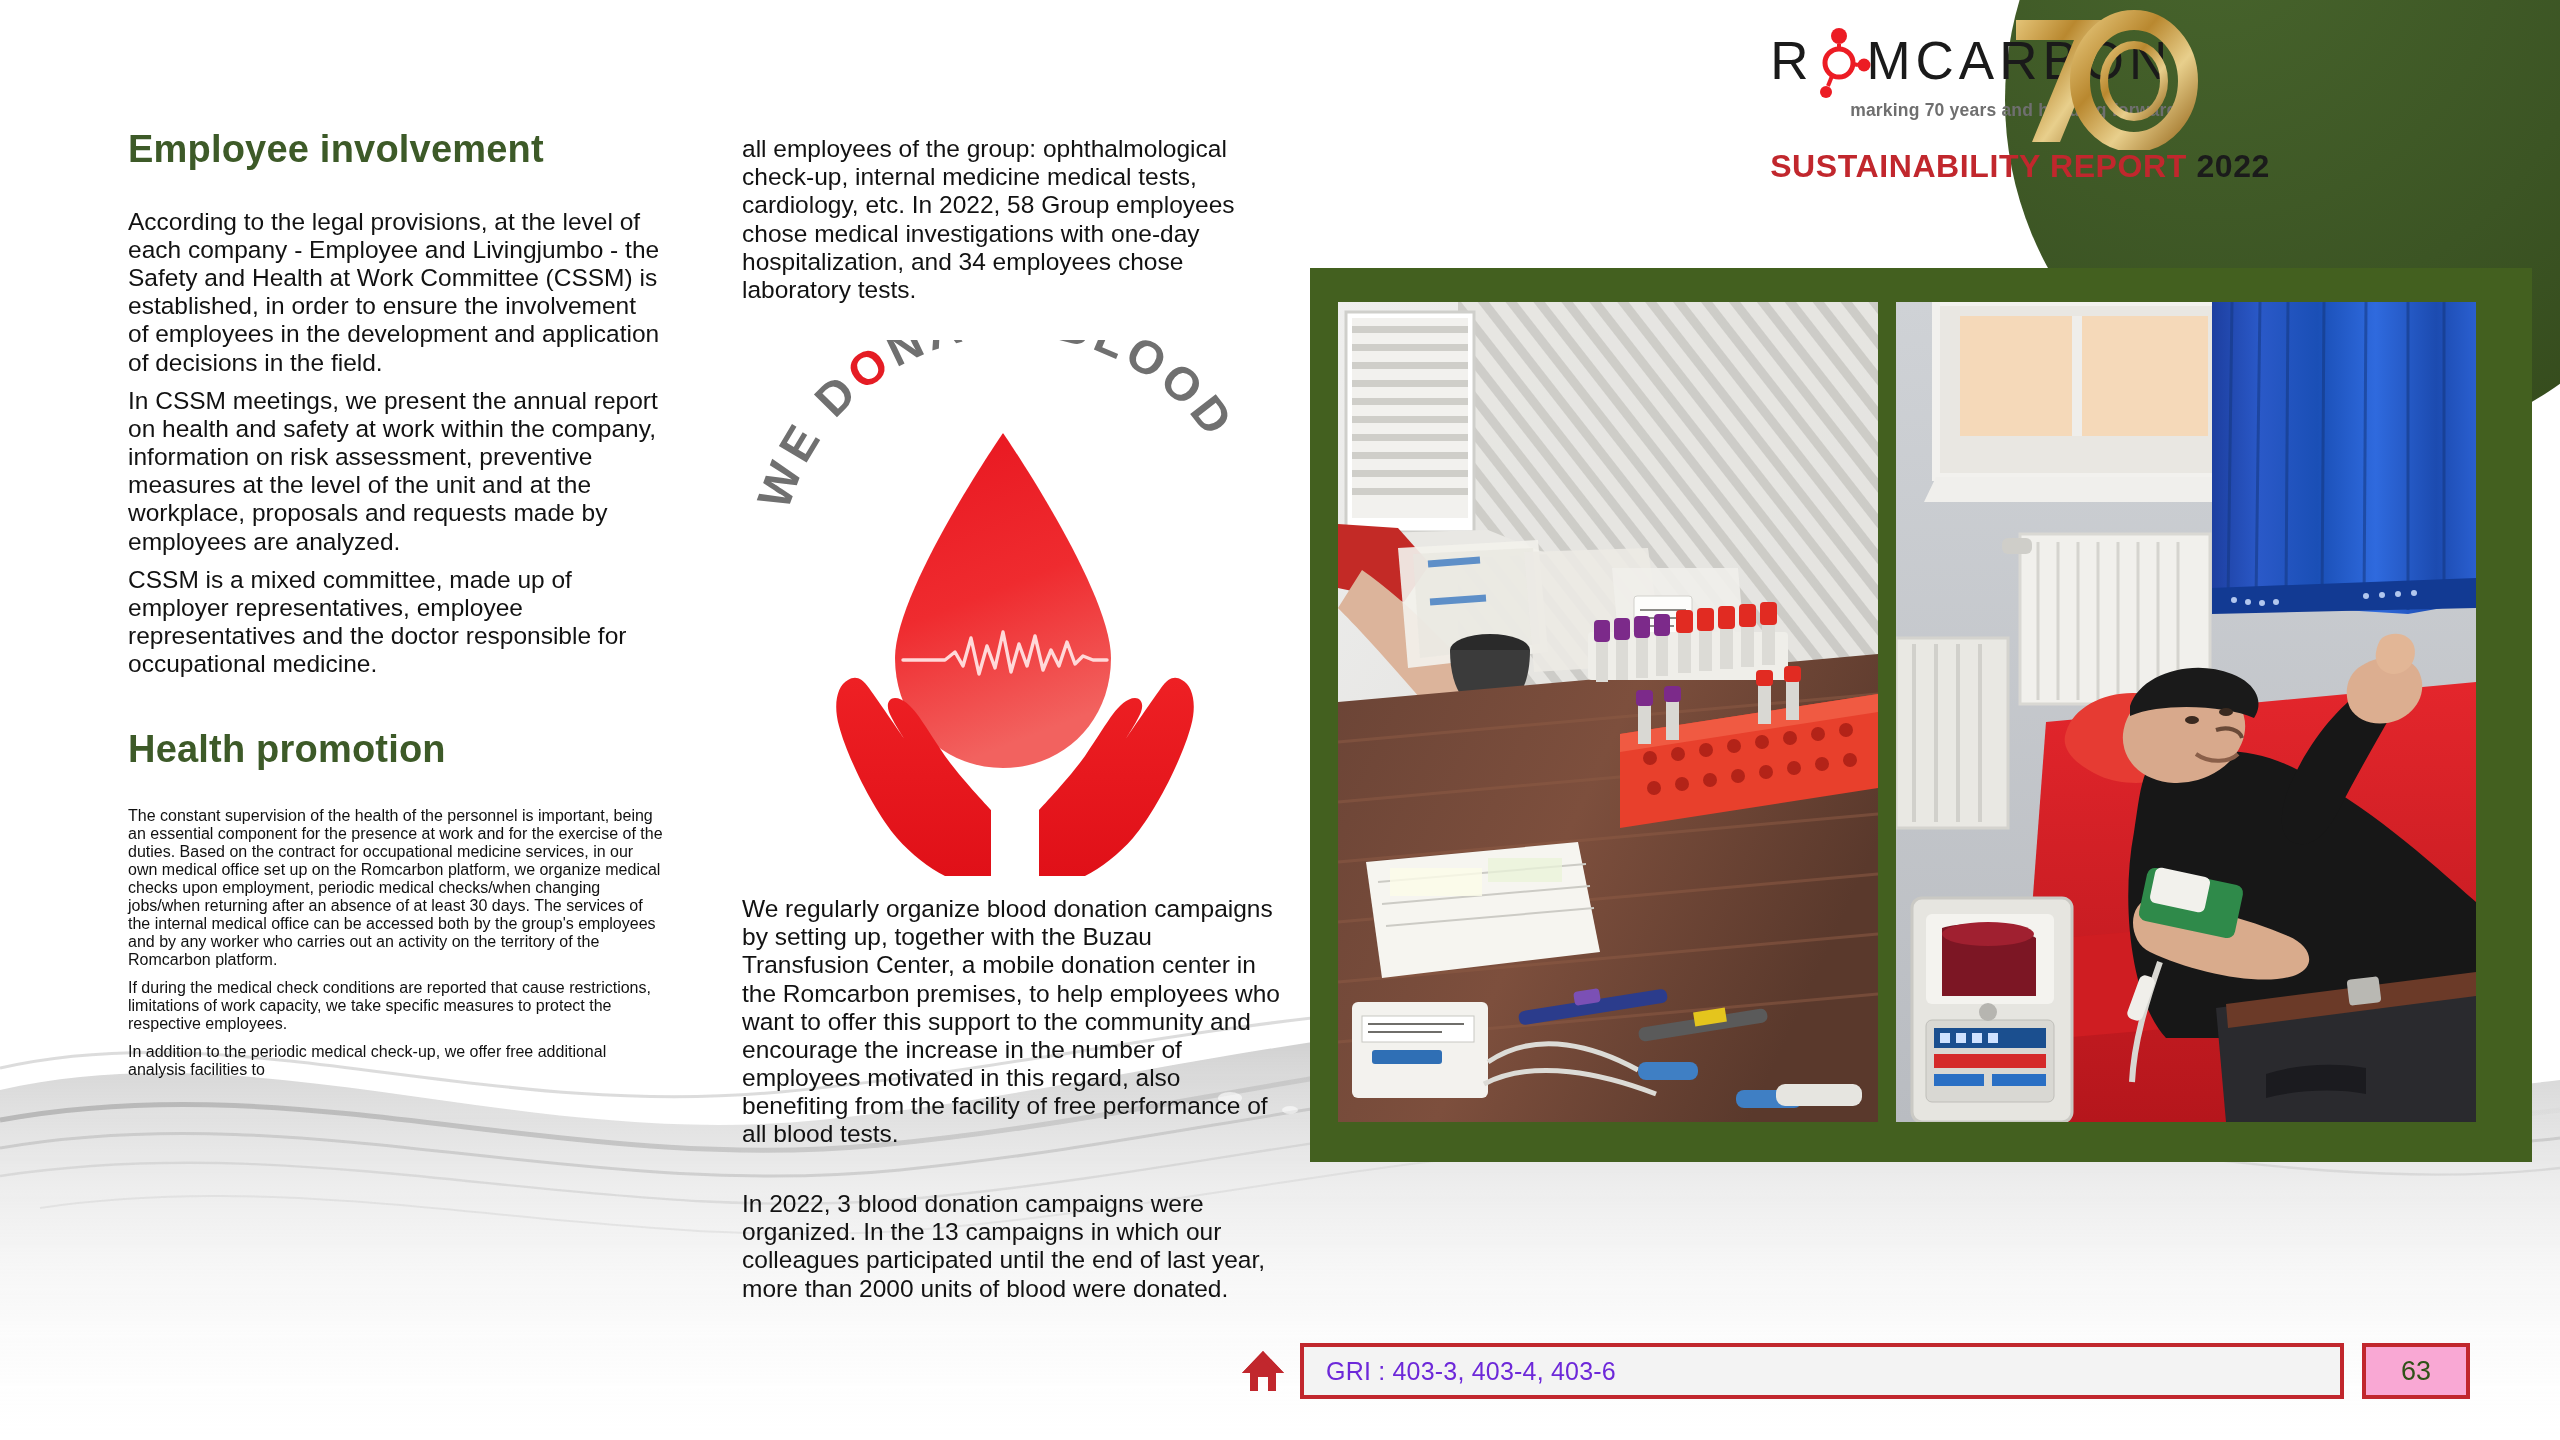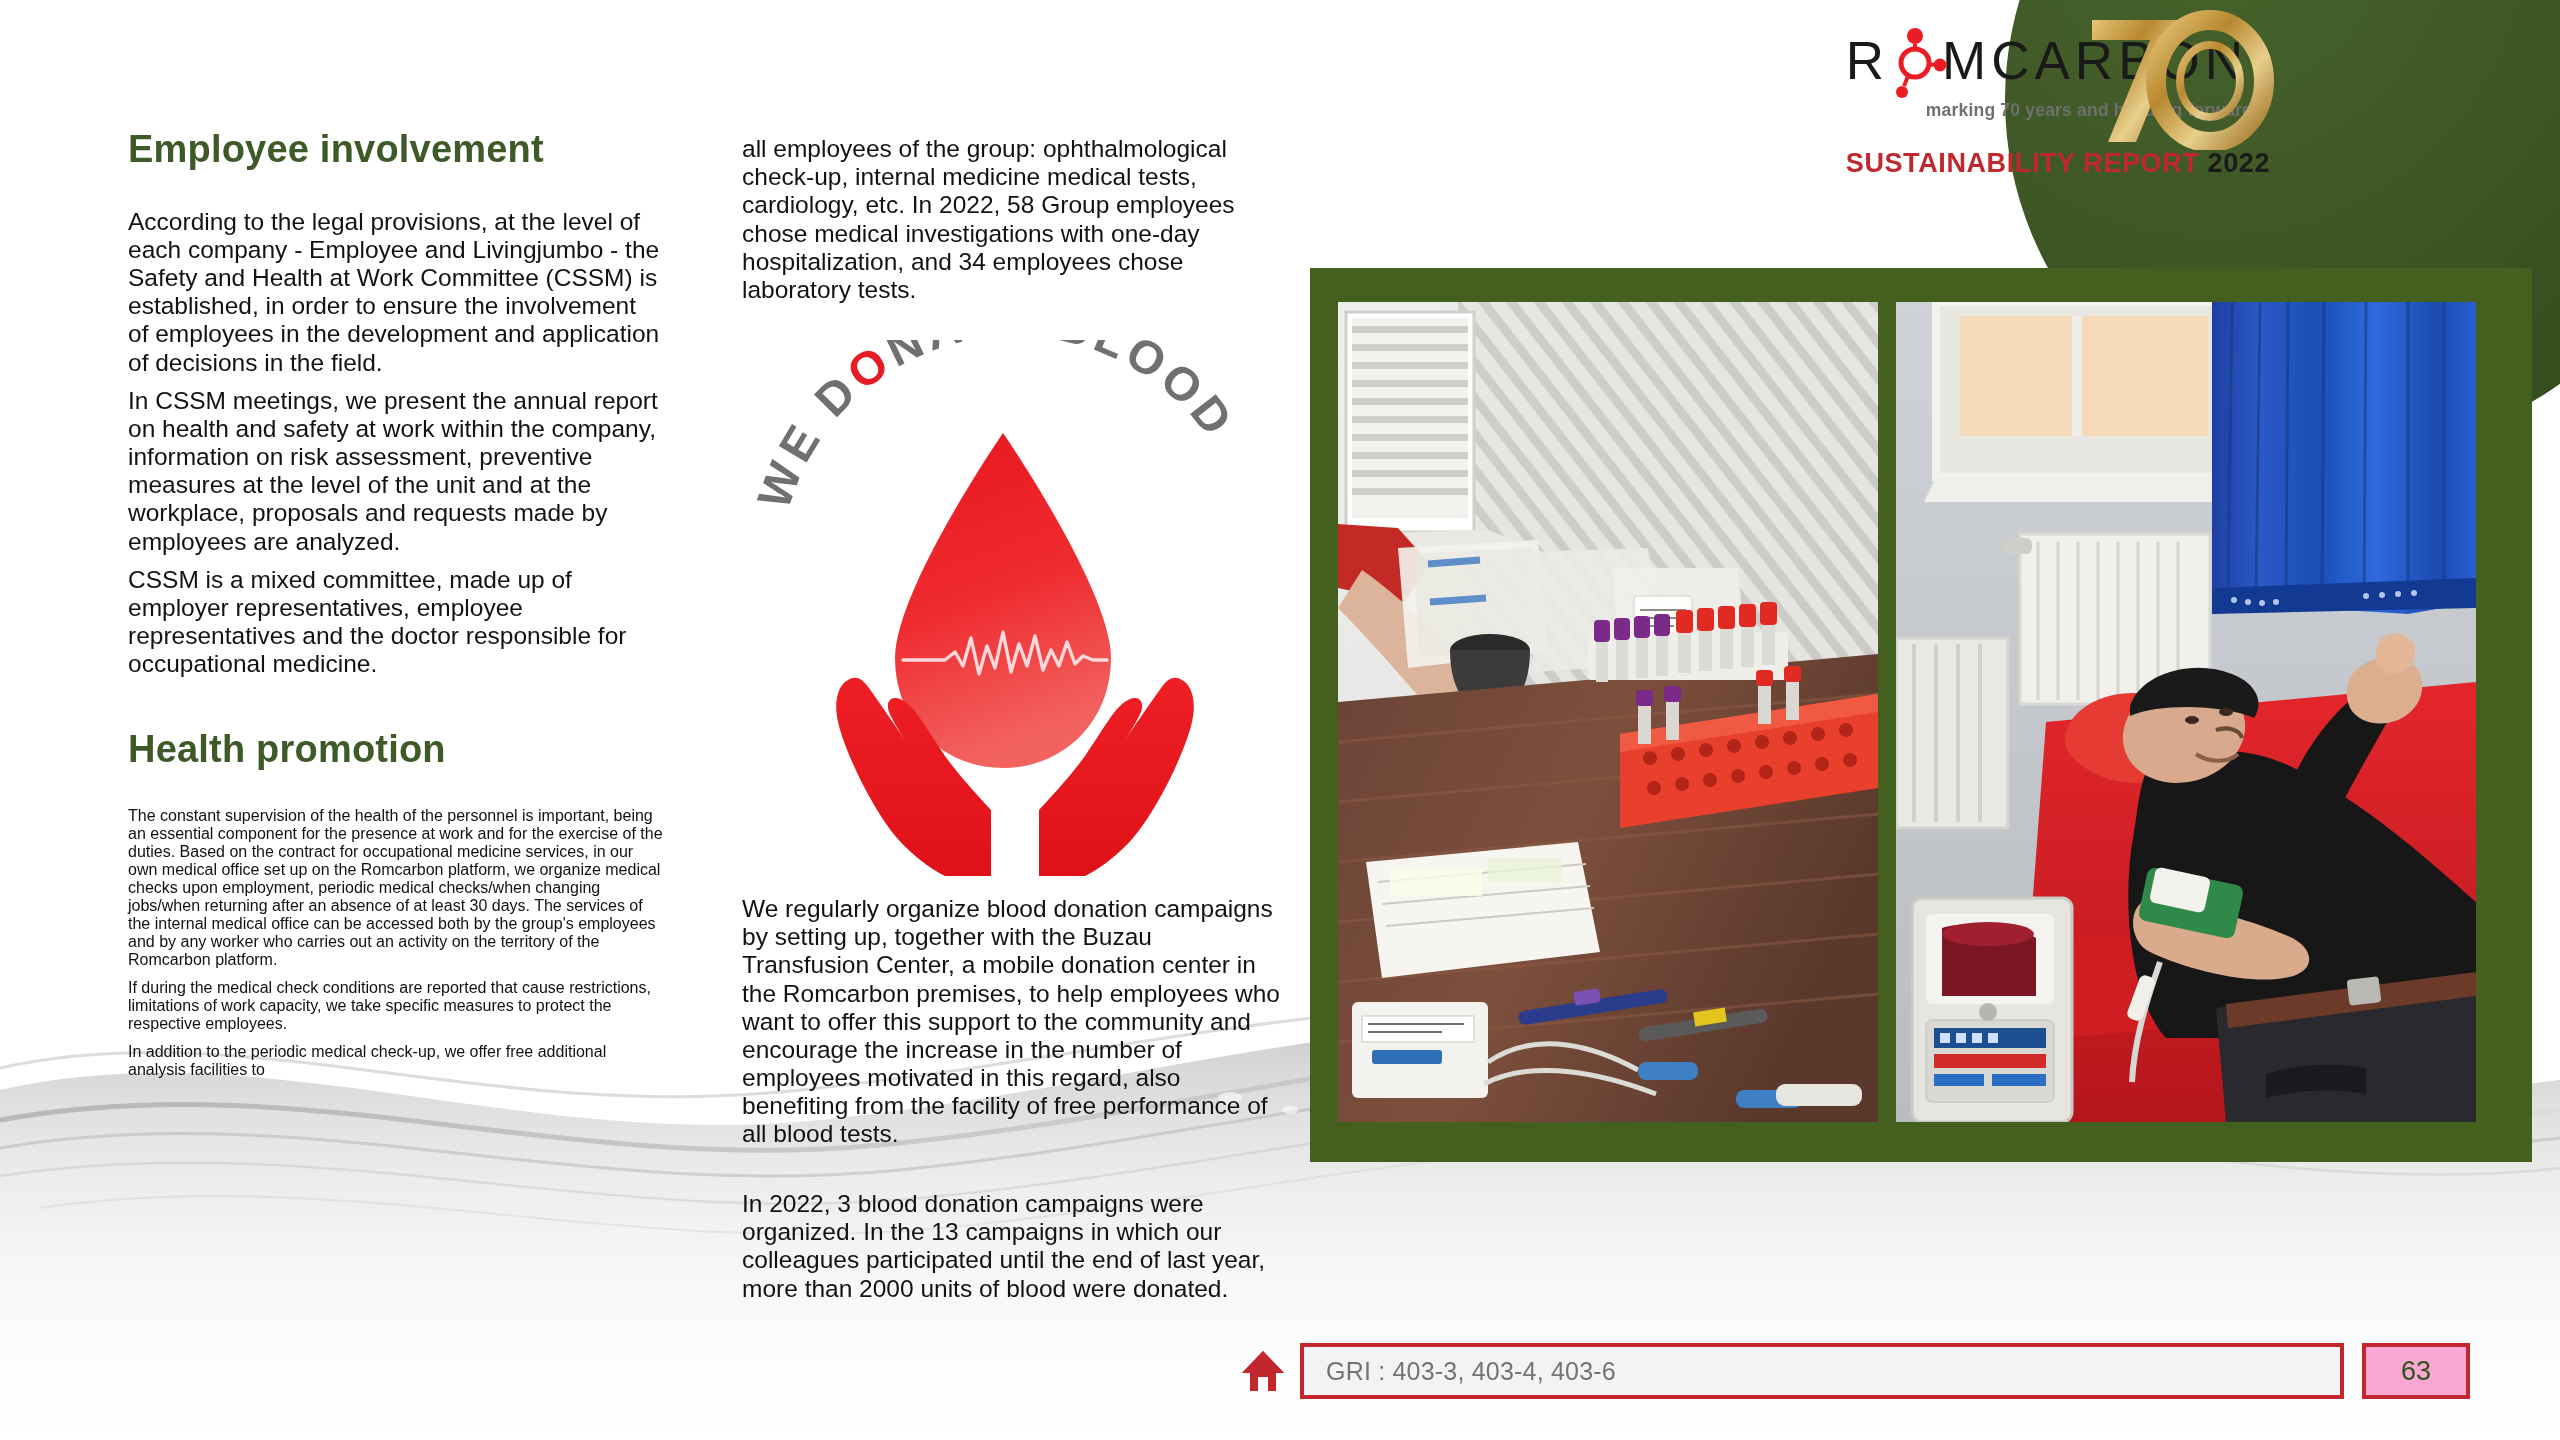--- a/index.html
+++ b/index.html
@@ -97,21 +97,21 @@
   }
   .logo-70 {
     position: absolute;
     right: -18px;
     top: -24px;
     width: 210px;
     height: 140px;
   }
   .report-line {
     margin-top: 6px;
-    font-size: 27px;
+    font-size: 32px;
     font-weight: 700;
     letter-spacing: .6px;
     white-space: nowrap;
   }
   .report-line .rl-red { color: #c1272d; }
   .report-line .rl-year { color: #1b1b1b; font-weight: 700; }
 
   
   .col {
     position: absolute;
@@ -196,21 +196,21 @@
     height: 56px;
     border: 4px solid #c1272d;
     background: #f3f3f3;
     display: flex;
     align-items: center;
     box-sizing: border-box;
   }
   .gri-text {
     padding-left: 22px;
     font-size: 25px;
-    color: #737373;
+    color: #6d28d9;
     letter-spacing: .2px;
   }
   .page-box {
     margin-left: 18px;
     width: 108px;
     height: 56px;
     border: 4px solid #c1272d;
     background: #f9a8d4;
     display: flex;
     align-items: center;

